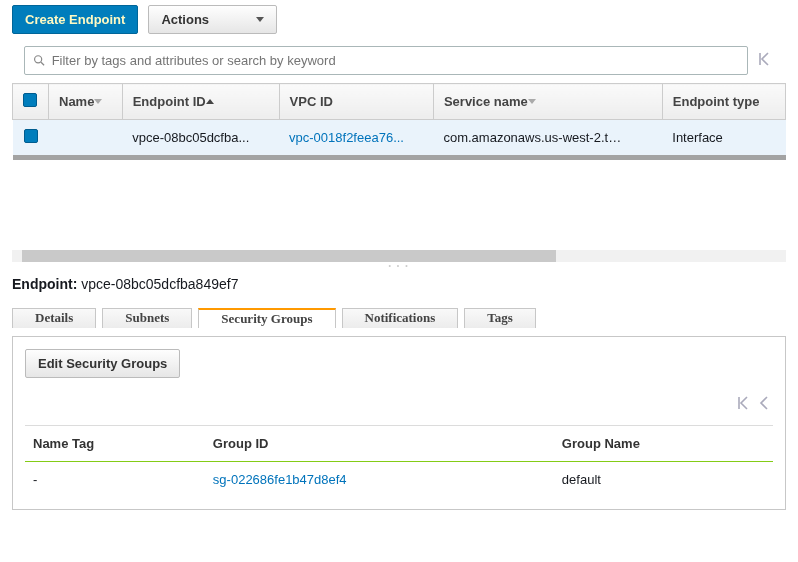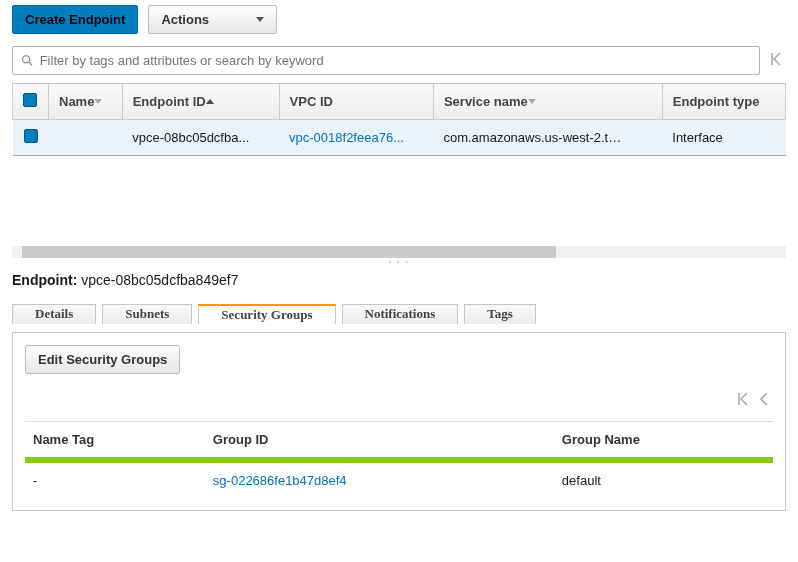--- a/index.html
+++ b/index.html
@@ -1,40 +1,40 @@
 <!DOCTYPE html>
 <html><head>
 <meta charset="utf-8">
 <style>
 * { box-sizing: border-box; margin: 0; padding: 0; }
 body { font-family: "Amazon Ember", Arial, sans-serif; font-size: 13px; color: #16191f; background: #fff; width: 798px; }
 
 
 .action-bar { padding: 5px 12px 10px; display: flex; gap: 10px; }
 .btn { padding: 6px 12px; border-radius: 2px; font-size: 13px; cursor: pointer; display: inline-flex; align-items: center; gap: 5px; user-select: none; }
-.btn-primary { background: #007dbc; color: #000000; border: 1px solid #006599; font-weight: 700; }
+.btn-primary { background: #007dbc; color: #fef9c3; border: 1px solid #006599; font-weight: 700; }
 .btn-secondary { background: linear-gradient(#fefefe,#e6e6e6); border: 1px solid #bbb; color: #333; font-weight: 700; gap: 44px; }
 .chevron-down { width: 0; height: 0; border-left: 4px solid transparent; border-right: 4px solid transparent; border-top: 5px solid #555; margin-left: 3px; }
 
 
-.filter-row { padding: 2px 12px 8px; display: flex; align-items: center; gap: 6px; }
+.filter-row { padding: 2px 24px 8px; display: flex; align-items: center; gap: 6px; }
 .filter-box { flex: 1; border: 1px solid #aab7b8; border-radius: 2px; padding: 6px 8px; display: flex; align-items: center; gap: 6px; background:#fff; }
 .filter-box input { border: none; outline: none; width: 100%; font-size: 13px; color:#555; }
 .icon-search { width: 13px; height: 13px; }
 .page-first { color: #99a; padding: 0 4px; font-weight: bold; }
 
 
 .table-wrap { margin: 0 12px; }
 table.main { width: 100%; border-collapse: collapse; }
 table.main th { background: linear-gradient(#fafafa,#ededed); border: 1px solid #ccc; text-align: left; padding: 9px 10px; font-weight: 700; color: #444; font-size: 13px; position: relative; }
 table.main th .sort-col { display: flex; align-items: center; justify-content: flex-start; }
 .sort-icon { width: 0; height: 0; border-left: 4px solid transparent; border-right: 4px solid transparent; }
 .sort-asc { border-bottom: 5px solid #444; }
 .sort-none { border-top: 5px solid #aaa; }
-table.main td { border-bottom: 1px solid #a3a3a3; padding: 9px 10px; vertical-align: middle; }
+table.main td { border-bottom: 5px solid #a3a3a3; padding: 9px 10px; vertical-align: middle; }
 tr.selected td { background: #eaf3fb; }
 .chk { width: 14px; height: 14px; background: #007dbc; border: 1px solid #005c8f; border-radius: 2px; display: inline-block; }
 .chk-cell { width: 36px; text-align: center; }
 .link { color: #0073bb; cursor: pointer; }
 .trunc { white-space: nowrap; overflow: hidden; text-overflow: ellipsis; display:inline-block; max-width: 130px; vertical-align: bottom; }
 
 
 .hscroll { margin: 90px 12px 0; height: 12px; background: #f1f1f1; position: relative; }
 .hscroll-thumb { position: absolute; top: 0; left: 10px; right: 230px; height: 100%; background: #c9c9c9; }
 .splitter { height: 6px; background: #fff; display:flex; justify-content:center; align-items:center; color:#ccc; font-size:7px; letter-spacing:2px; margin: 0 12px 4px;}
@@ -48,21 +48,21 @@
 .tab { padding: 1px 22px; background: linear-gradient(#f9f9f9,#ececec); border: 1px solid #c7c7c7; font-weight: 700; color: #444; cursor: pointer; margin-right: 6px; border-bottom: none; font-family: Liberation Serif, serif; }
 .tab.active { background: #fff; border-top: 2px solid #ff9900; position: relative; top: 0; }
 
 
 .panel { margin: 8px 12px; border: 1px solid #c7c7c7; padding: 12px; }
 .panel .btn-secondary { margin-bottom: 12px; }
 
 
 .sg-bar { display:flex; justify-content:flex-end; gap:10px; color:#99a; padding:6px 4px 12px; font-size:14px; }
 table.sg { width: 100%; border-collapse: collapse; }
-table.sg th { text-align: left; padding: 10px 8px; font-weight: 700; color: #333; border-top: 1px solid #dcdcdc; border-bottom: 6px solid #84cc16; }
+table.sg th { text-align: left; padding: 10px 8px; font-weight: 700; color: #333; border-top: 1px solid #dcdcdc; border-bottom: 1px solid #84cc16; }
 table.sg td { padding: 10px 8px; }
 </style>
 </head>
 <body>
 
 <div class="action-bar">
   <div class="btn btn-primary">Create Endpoint</div>
   <div class="btn btn-secondary">
     <span>Actions</span>
     <span class="chevron-down"></span>

